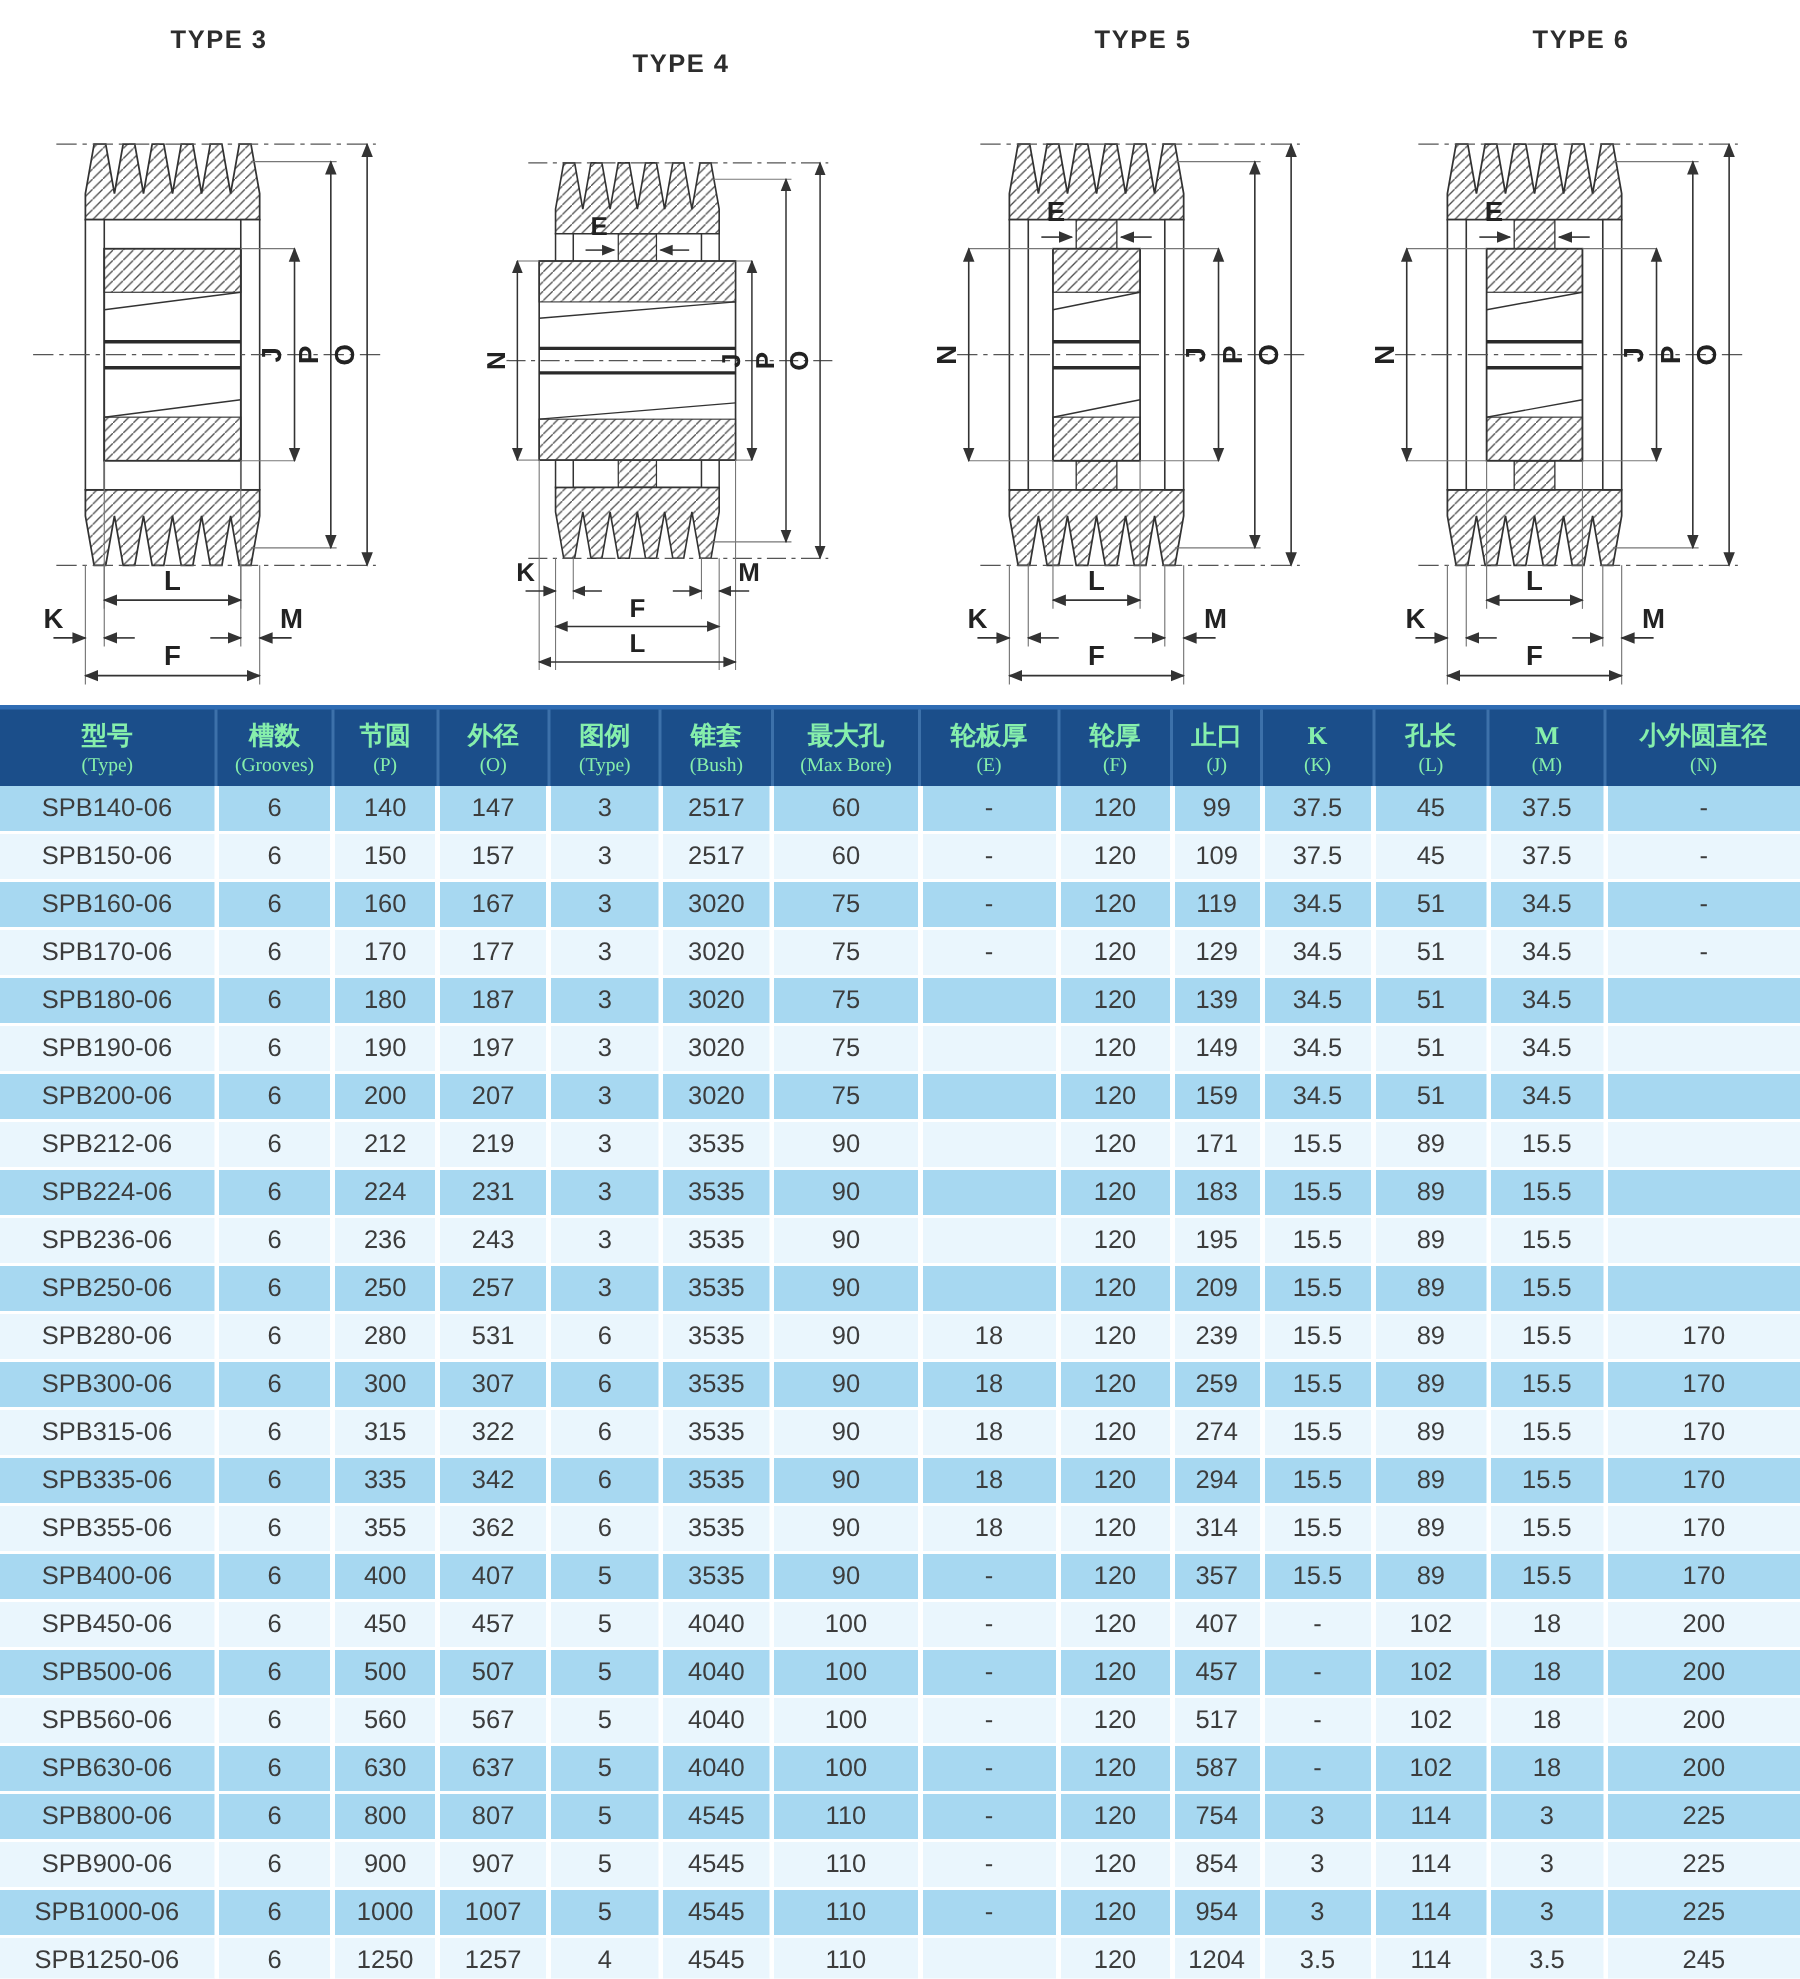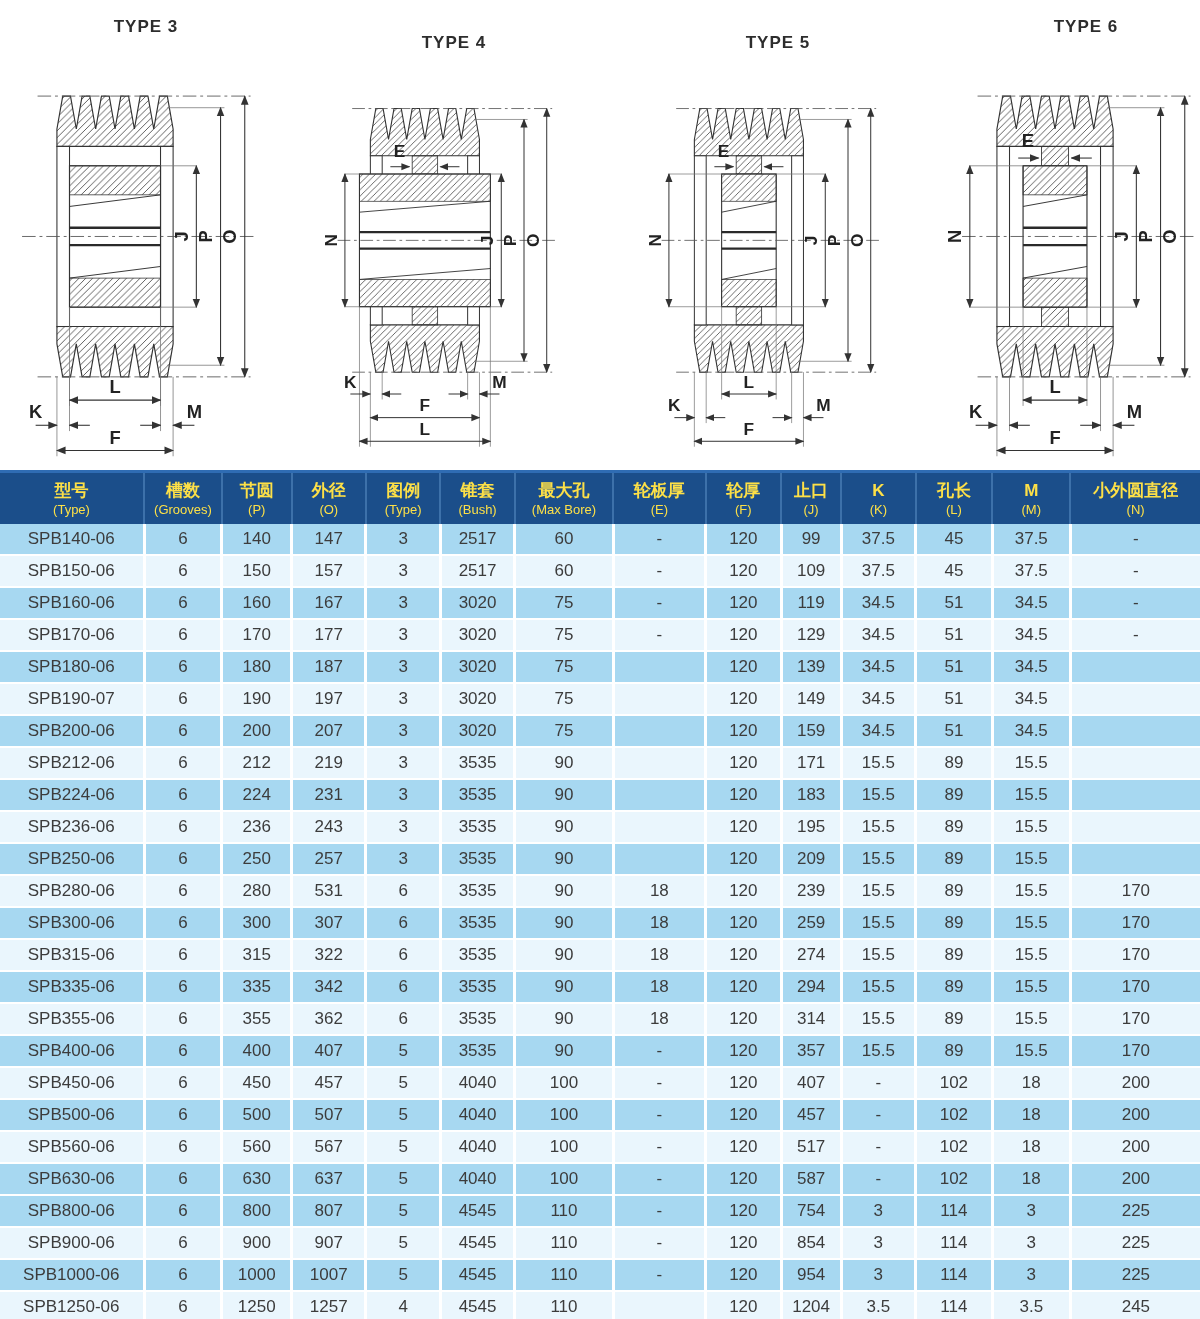--- a/index.html
+++ b/index.html
@@ -18,23 +18,24 @@
     text-align:center;height:22px;line-height:22px;
   }
   .pulley-svg{width:292px;height:426px;display:block;}
 
   
   table.spec{
     width:1200px;border-collapse:collapse;table-layout:fixed;
     border-top:3px solid #2f6cb3;
   }
   thead th{
-    background:#1b4e8a;color:#fde047;font-weight:bold;
+    background:#1b4e8a;color:#86efac;font-weight:bold;
     padding:7px 0 6px 0;vertical-align:middle;
     border-right:2px solid #3d71aa;
+    font-family:Liberation Serif, serif;
   }
   thead th:last-child{border-right:none;}
   thead .zh{font-size:17px;line-height:21px;}
   thead .en{font-size:13px;font-weight:normal;line-height:17px;}
   tbody td{
     height:28px;text-align:center;vertical-align:middle;
     font-size:17px;color:#3c3c3c;
     border-right:3px solid #ffffff;border-bottom:2px solid #ffffff;
     overflow:hidden;white-space:nowrap;
   }
@@ -162,21 +163,21 @@
           <line x1="36" y1="374" x2="58" y2="374" stroke="#333" stroke-width="1.1" marker-end="url(#ar1)"></line>
           <line x1="92" y1="374" x2="71" y2="374" stroke="#333" stroke-width="1.1" marker-end="url(#ar1)"></line>
           <text x="36" y="367" text-anchor="middle" font-size="19" font-weight="bold" fill="#222">K</text>
           <line x1="200" y1="374" x2="178" y2="374" stroke="#333" stroke-width="1.1" marker-end="url(#ar1)"></line>
           <line x1="144" y1="374" x2="165" y2="374" stroke="#333" stroke-width="1.1" marker-end="url(#ar1)"></line>
           <text x="200" y="367" text-anchor="middle" font-size="19" font-weight="bold" fill="#222">M</text>
           <line x1="58" y1="400" x2="178" y2="400" stroke="#333" stroke-width="1.1" marker-start="url(#ar1)" marker-end="url(#ar1)"></line>
           <text x="118" y="393" text-anchor="middle" font-size="19" font-weight="bold" fill="#222">F</text>
         </svg>
     </figure>
-    <figure class="diagram" style="margin:16px">
+    <figure class="diagram" style="margin:0">
       <figcaption class="diagram-title">TYPE 5</figcaption>
       <svg class="pulley-svg" viewBox="0 0 300 440">
           <defs>
             <marker id="ar2" viewBox="0 0 10 8" refX="9" refY="4" markerWidth="9" markerHeight="8" orient="auto-start-reverse">
               <path d="M0,0 L10,4 L0,8 Z" fill="#333"></path>
             </marker>
             <pattern id="ht2" patternUnits="userSpaceOnUse" width="7" height="7">
               <path d="M0,7 L7,0" stroke="#4a4a4a" stroke-width="0.9"></path>
             </pattern>
           </defs>
@@ -447,21 +448,21 @@
           <td>75</td>
           <td></td>
           <td>120</td>
           <td>139</td>
           <td>34.5</td>
           <td>51</td>
           <td>34.5</td>
           <td></td>
         </tr>
         <tr class="light">
-          <td>SPB190-07</td>
+          <td>SPB190-06</td>
           <td>6</td>
           <td>190</td>
           <td>197</td>
           <td>3</td>
           <td>3020</td>
           <td>75</td>
           <td></td>
           <td>120</td>
           <td>149</td>
           <td>34.5</td>

